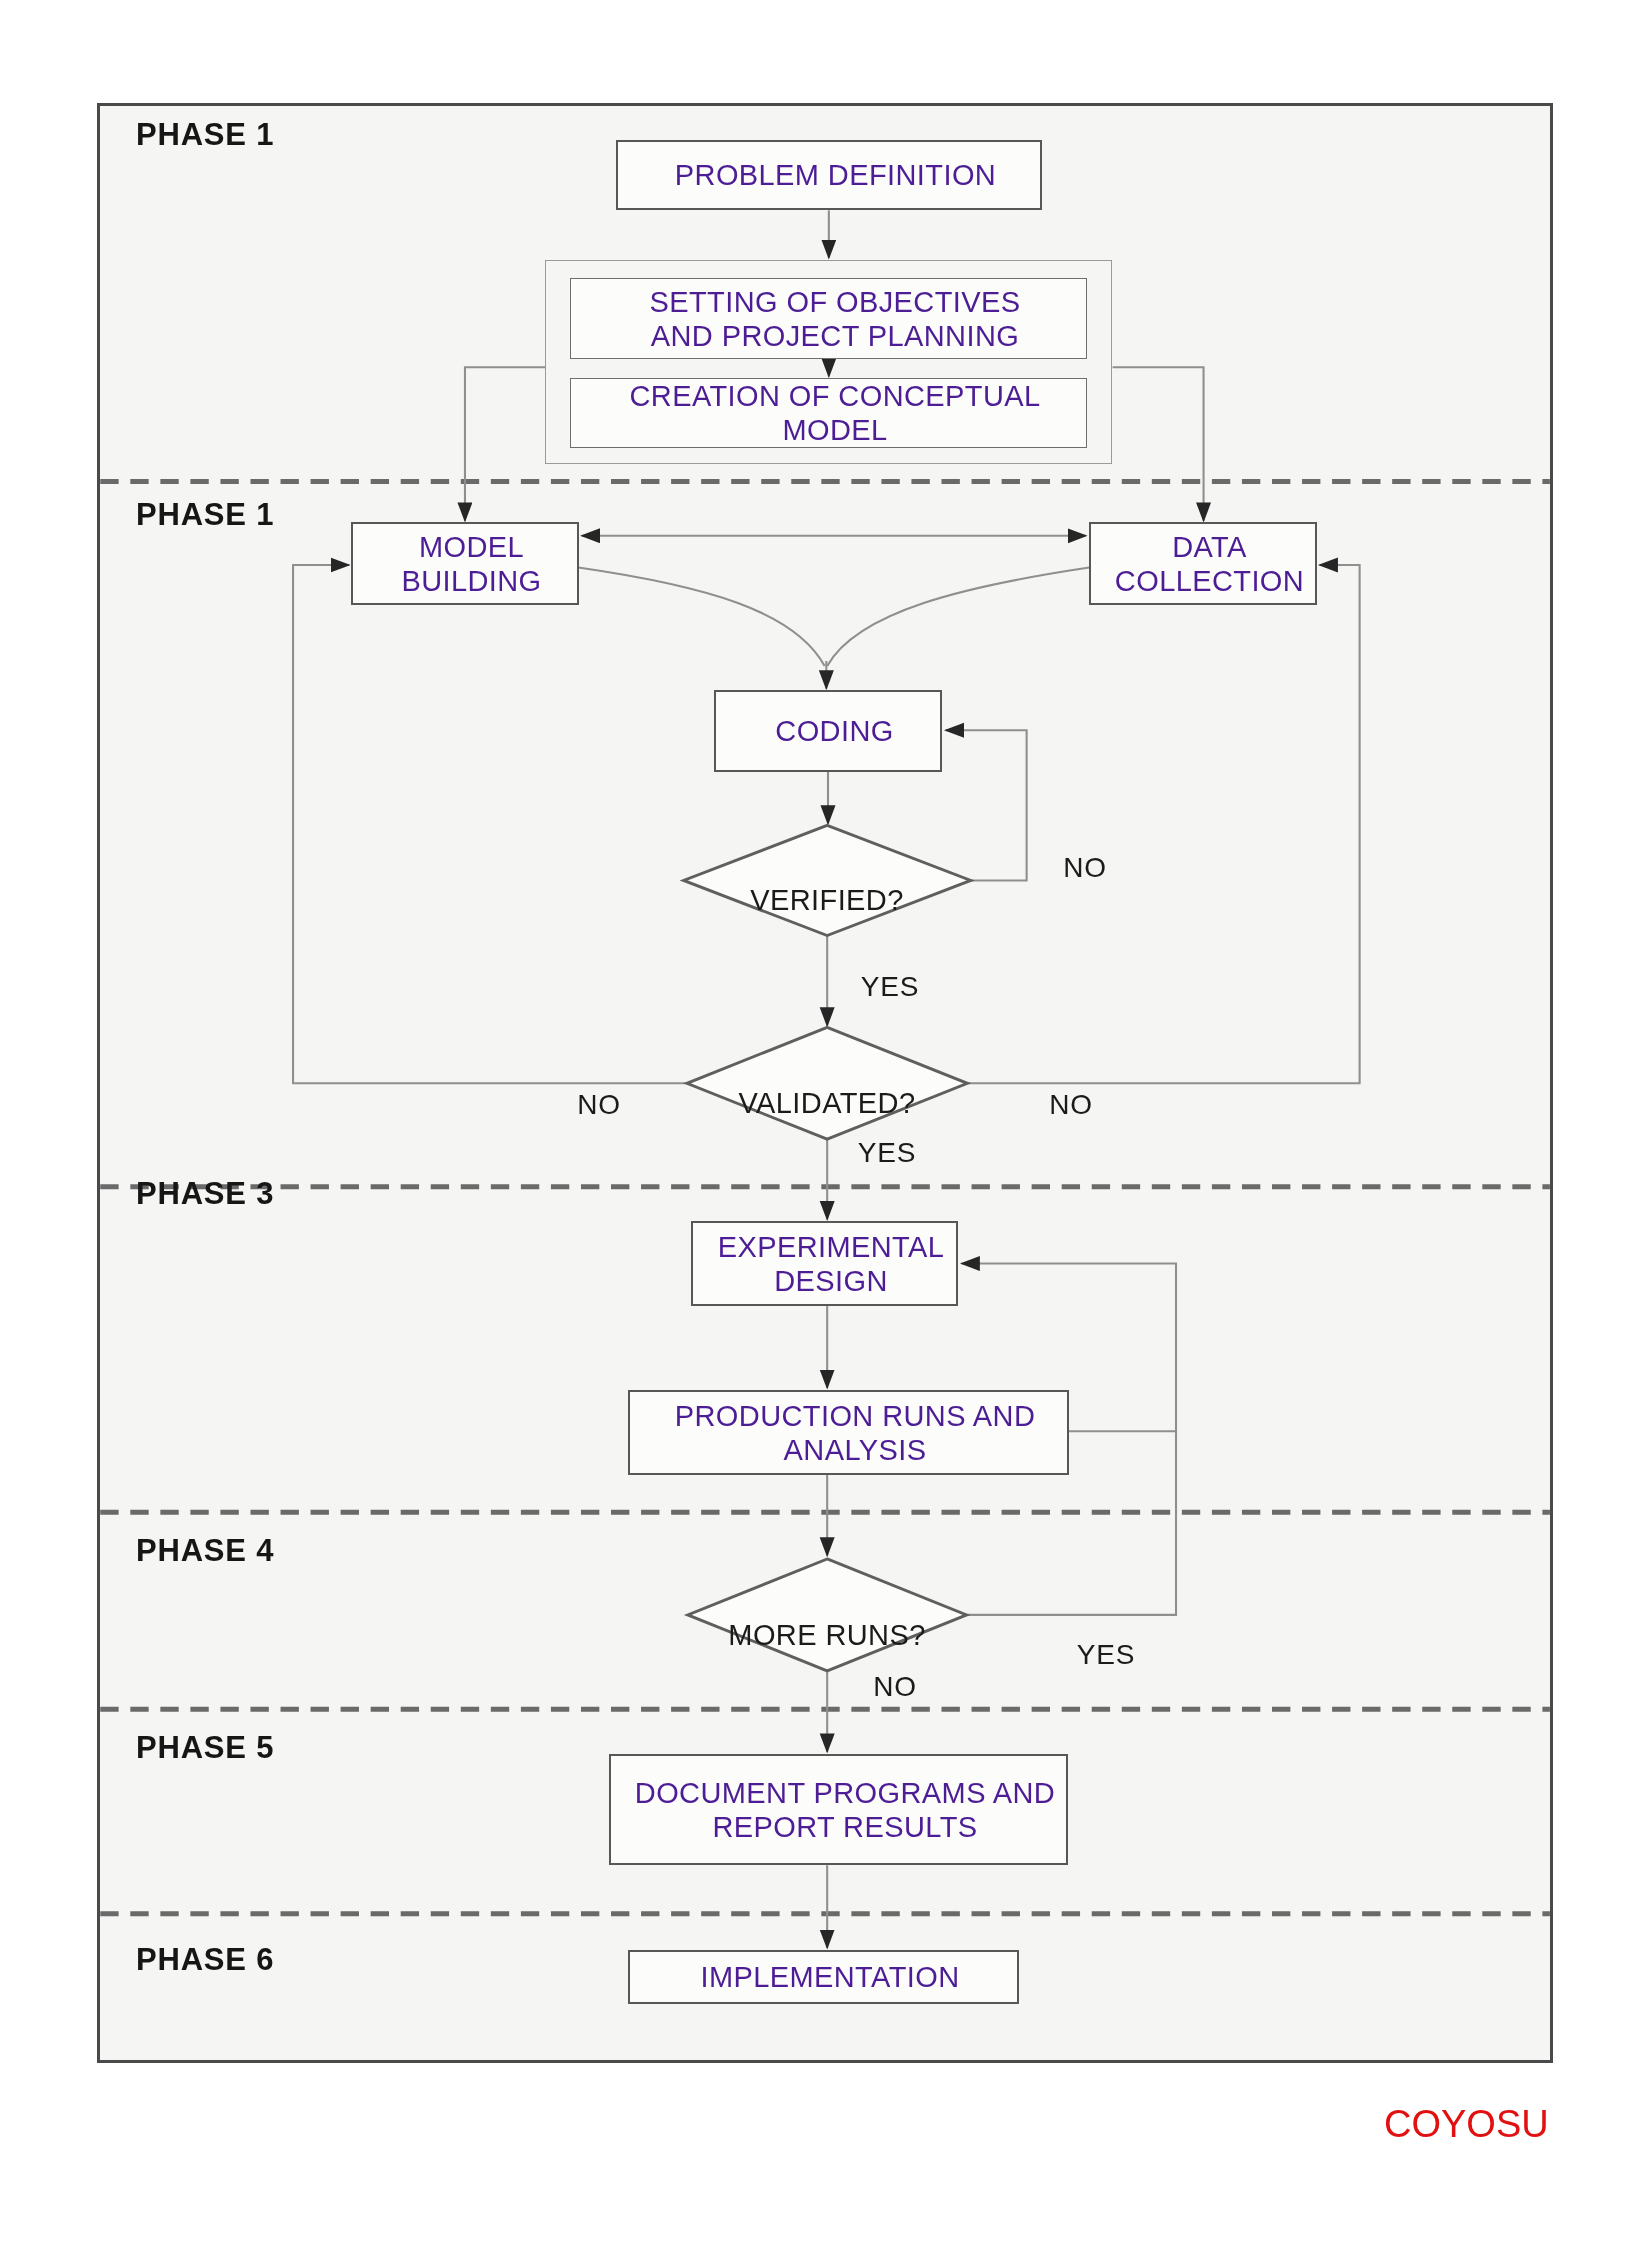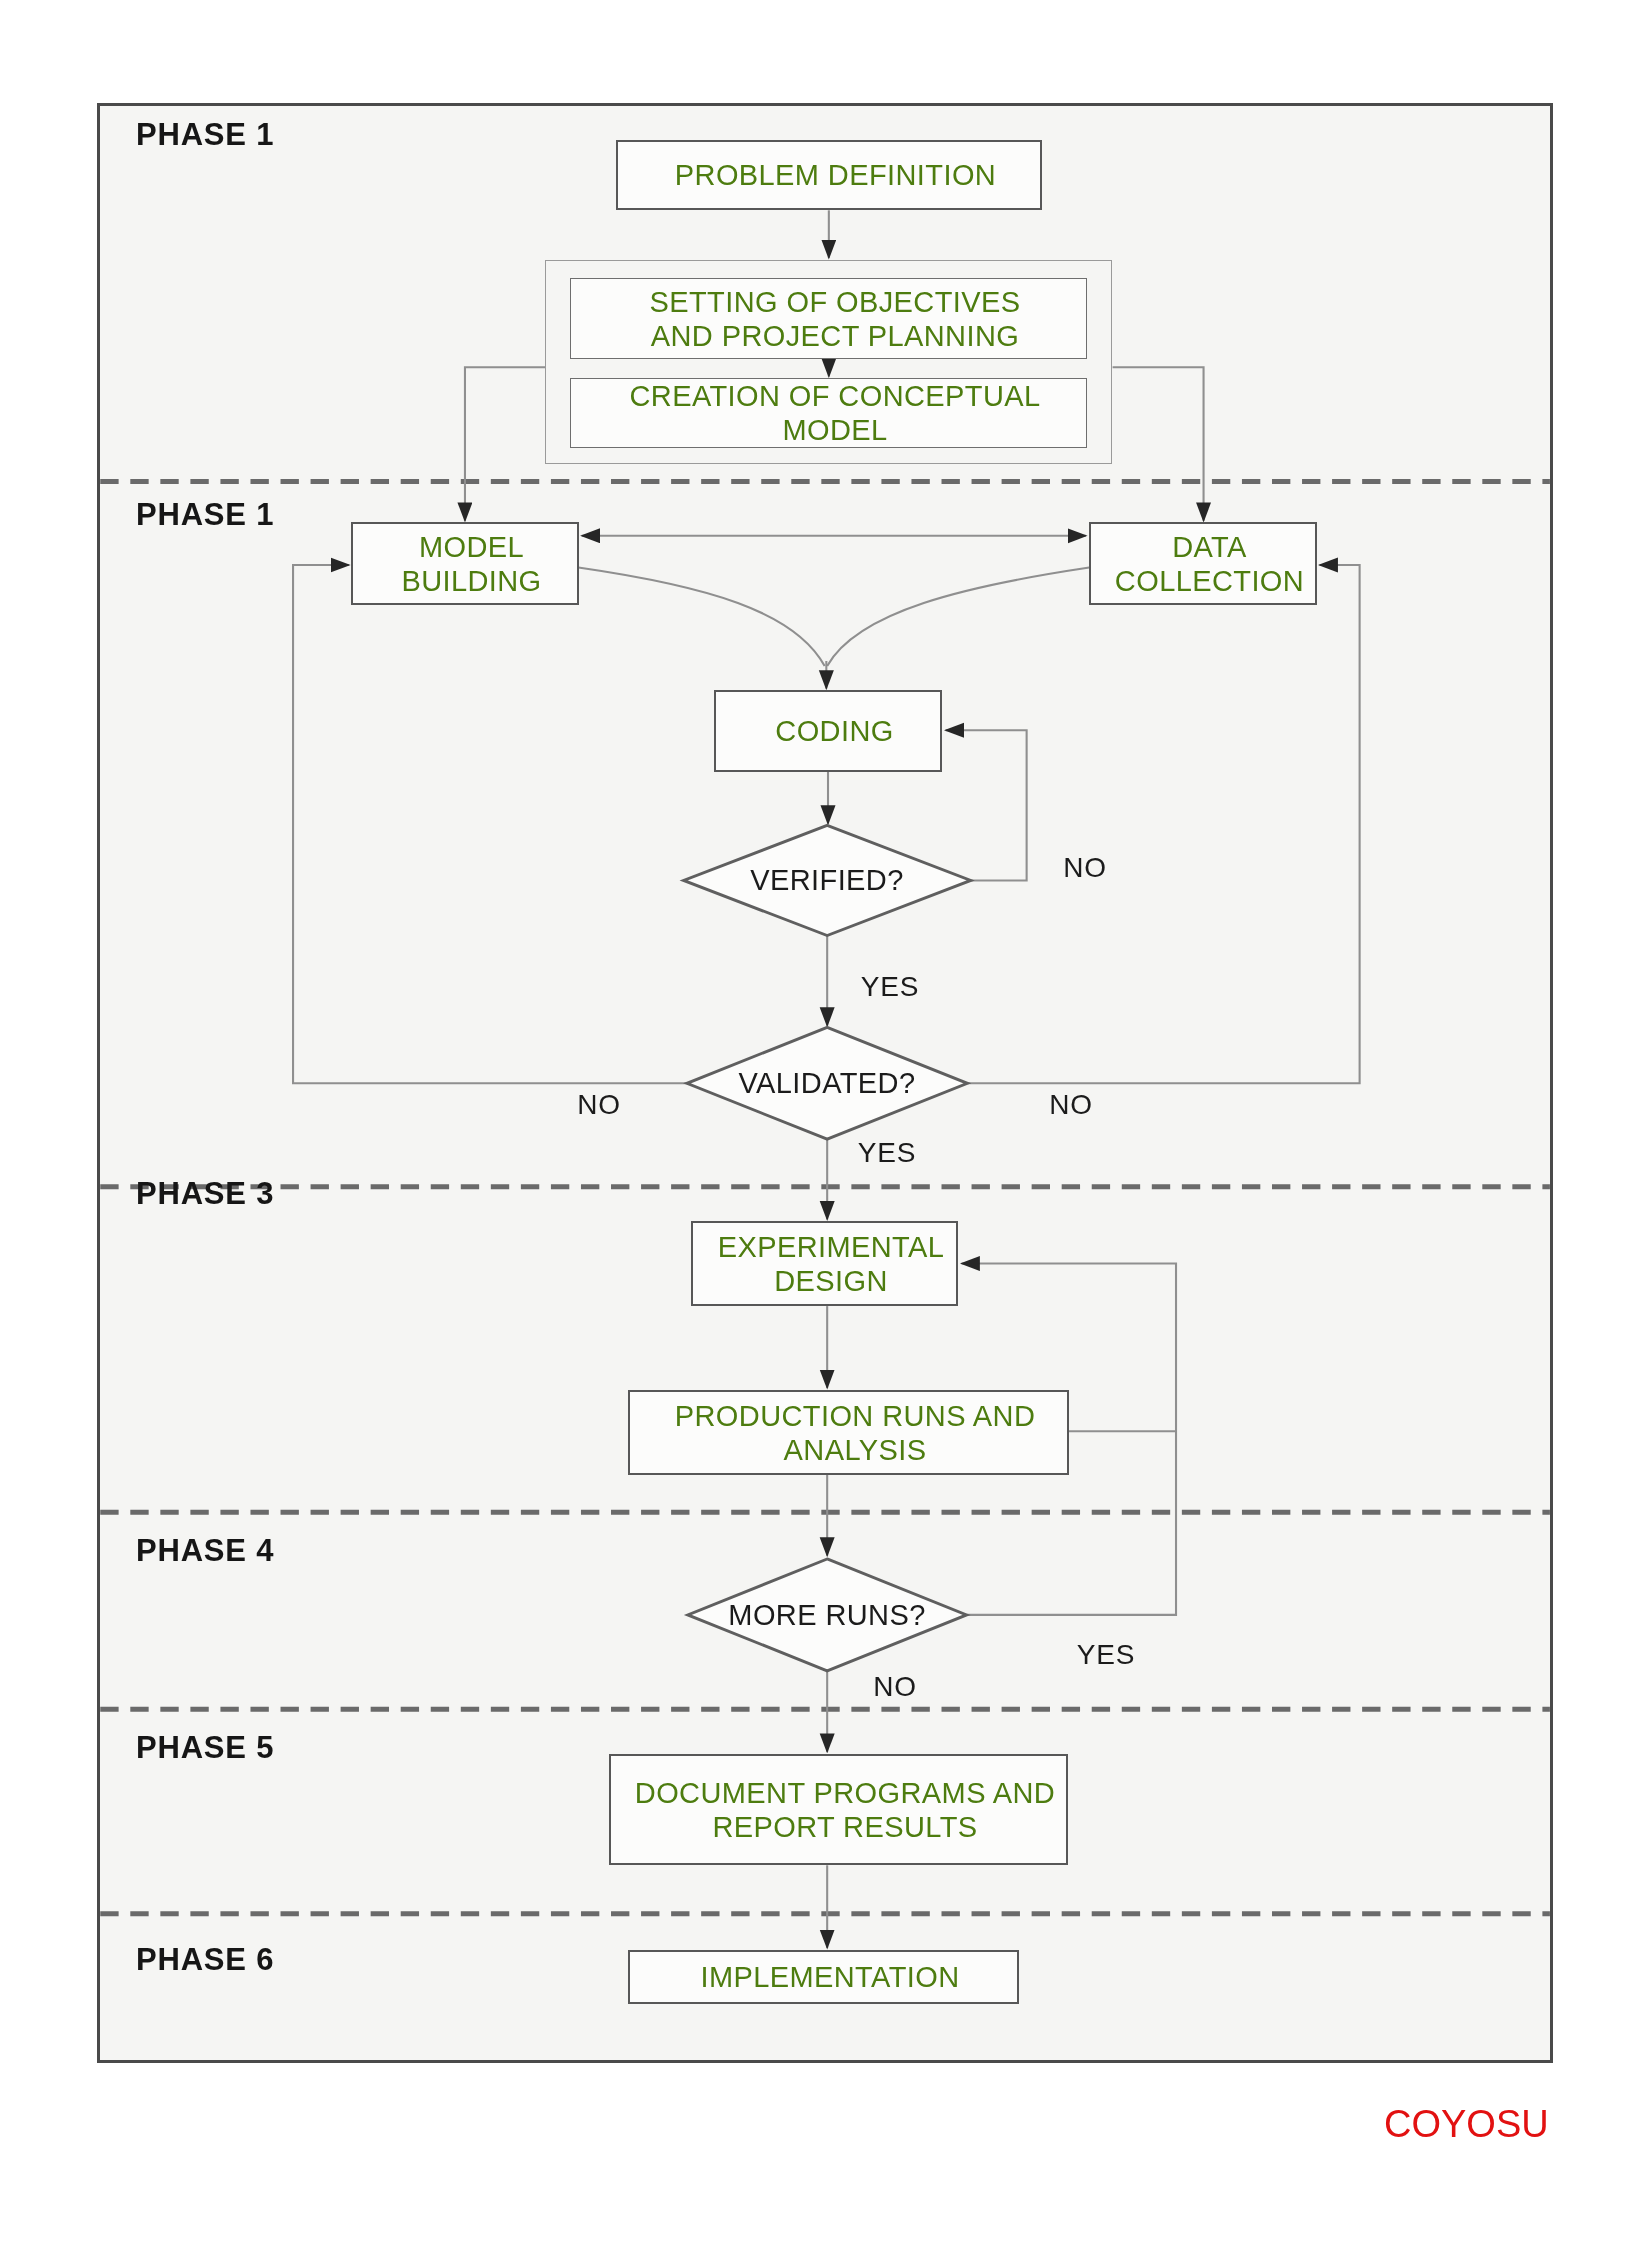--- a/index.html
+++ b/index.html
@@ -21,31 +21,31 @@
   .phase-label{
     position:absolute;left:136px;
     font-size:31px;font-weight:700;letter-spacing:0.8px;color:#161616;
     white-space:nowrap;
   }
   .node{
     position:absolute;box-sizing:border-box;
     background:#fcfcfb;border:2.5px solid #575757;
     display:flex;flex-direction:column;align-items:center;justify-content:center;
     text-align:center;
-    font-size:29px;line-height:34px;color:#4d7c0f;letter-spacing:0.4px;
+    font-size:29px;line-height:34px;color:#4c1d95;letter-spacing:0.4px;
     white-space:nowrap;
     padding-left:13px;
   }
   .container-box{
     position:absolute;box-sizing:border-box;
     border:1.7px solid #9a9a9a;background:transparent;
   }
   .diamond-label{
     position:absolute;transform:translate(-50%,-50%);
-    font-size:29px;color:#1b1b1b;letter-spacing:0.4px;white-space:nowrap;
+    font-size:29px;color:#1b1b1b;letter-spacing:0.4px;white-space:nowrap;margin-top:20px;
   }
   .edge-label{
     position:absolute;transform:translate(-50%,-50%);
     font-size:28px;color:#1b1b1b;letter-spacing:0.8px;white-space:nowrap;
   }
   .footer-author{
     position:absolute;left:244px;top:2108px;
     font-size:42px;color:#111111;white-space:nowrap;
   }
   .footer-brand{

